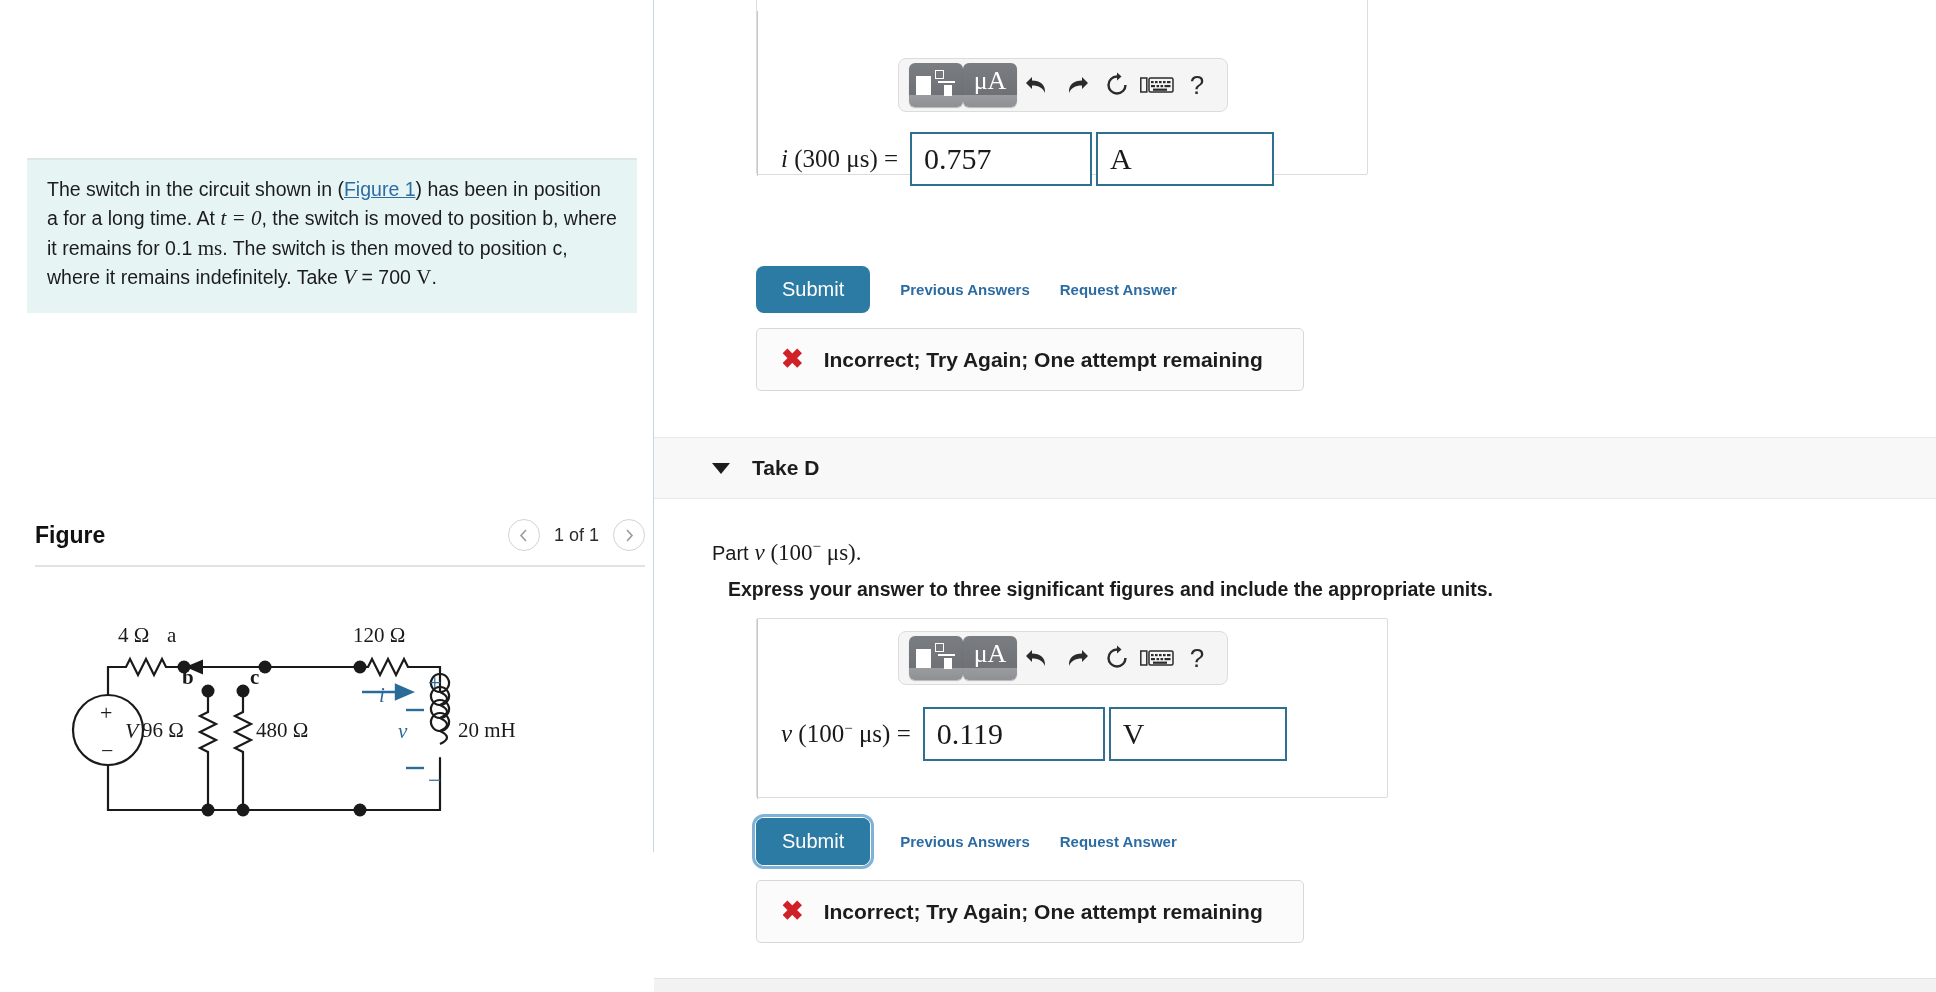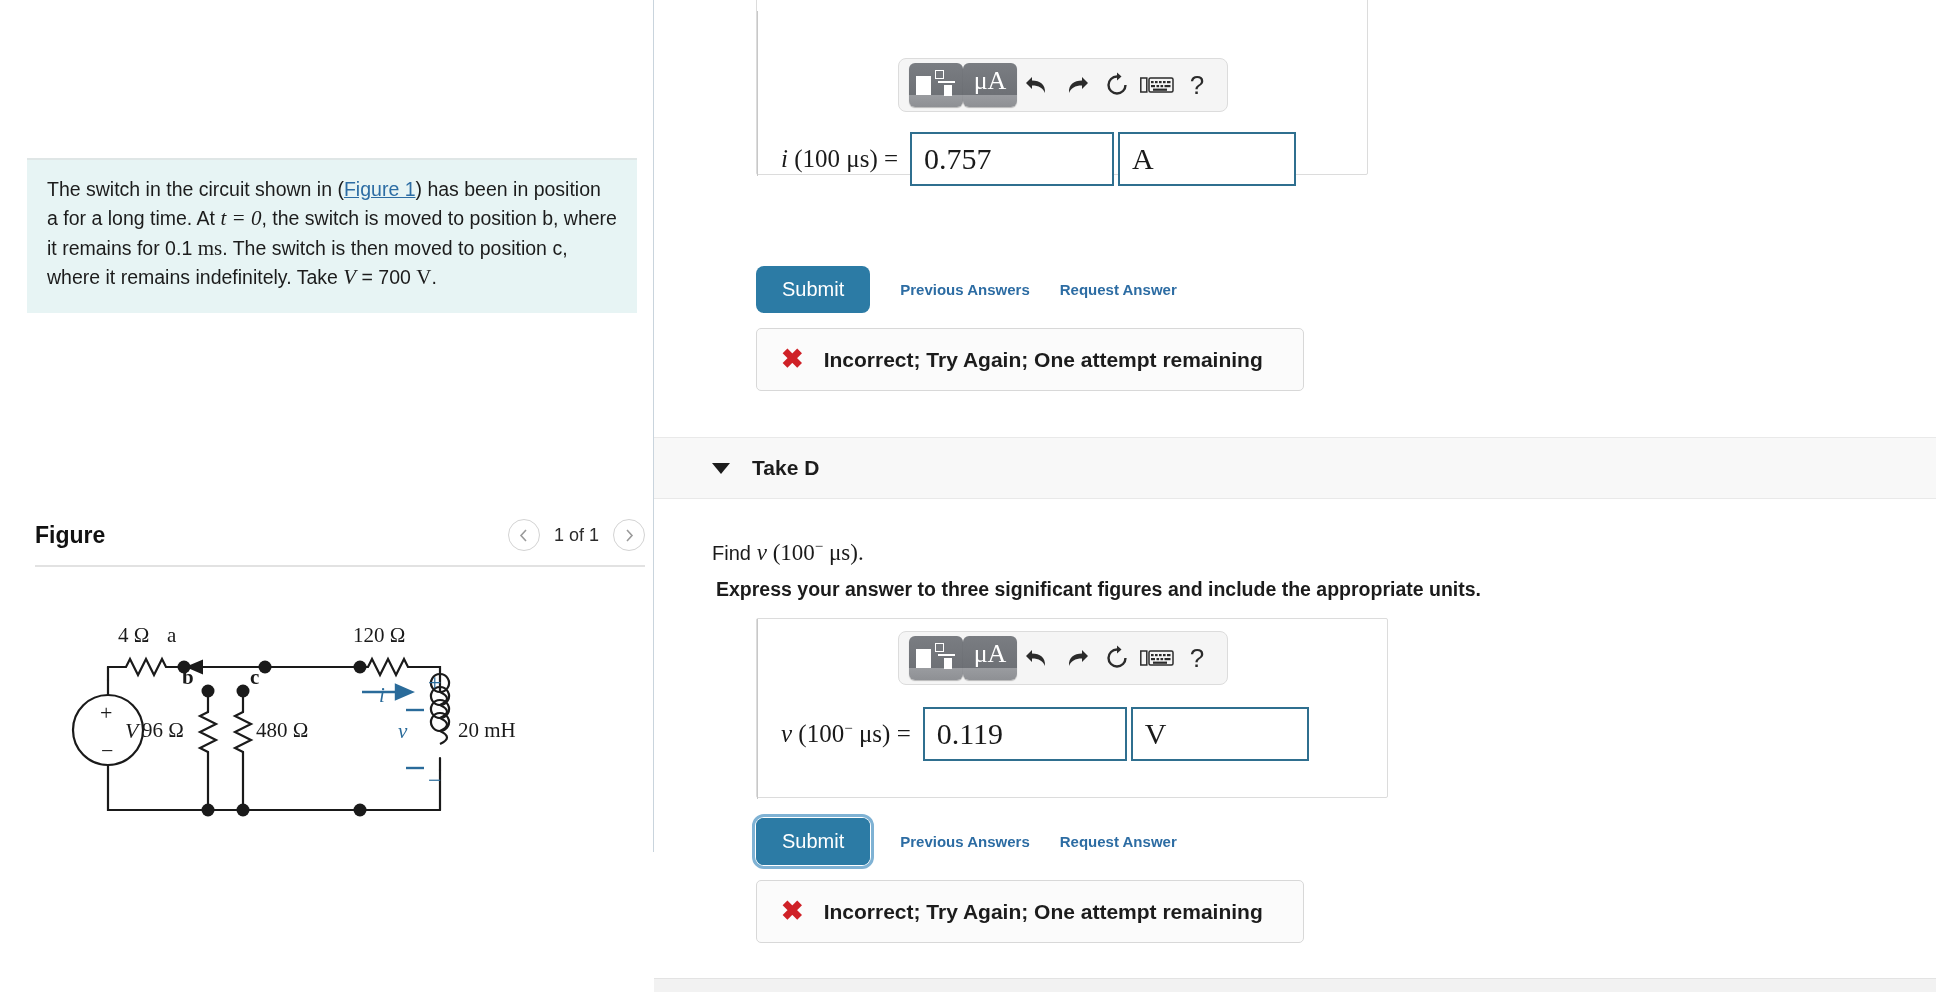--- a/index.html
+++ b/index.html
@@ -136,21 +136,21 @@
     border: 2px solid #2f6f8f;
     background: #fff;
     height: 54px;
     font-family: "Liberation Serif", serif;
     font-size: 30px;
     color: #1a1a1a;
     padding: 0 12px;
     line-height: 50px;
     outline: none;
   }
-  .ans-value { width: 204px; }
+  .ans-value { width: 182px; }
   .ans-units { width: 178px; margin-left: 4px; }
 
   .btn-row { display: flex; align-items: center; gap: 30px; }
   .submit-btn {
     background: #2c7ba5;
     color: #fff;
     font-size: 20px;
     font-weight: 500;
     border: none;
     border-radius: 8px;
@@ -397,21 +397,21 @@
                   <rect x="24.5" y="9" width="6" height="2.2"></rect>
                   <rect x="13" y="12.6" width="14" height="2.2"></rect>
                 </g>
             </svg>
           </div>
           <div class="icon-btn" style="font-size:26px; font-weight:500;">?</div>
         </div>
 
         <div class="eq-row" style="position:absolute; left:14px; top:150px;">
           <div class="eq-label">
-            <span class="it">i</span>&nbsp;<span>(100 μs)</span>&nbsp;<span>=</span>
+            <span class="it">i</span>&nbsp;<span>(300 μs)</span>&nbsp;<span>=</span>
           </div>
           <input class="ans-input ans-value" value="0.757" style="">
           <input class="ans-input ans-units" value="A" style="">
         </div>
         <div class="vrule" style="left:0px; top:45px; height:165px;"></div>
       </div>
 
       <div class="btn-row" style="position:absolute; left:102px; top:266px;">
         <button class="submit-btn">Submit</button>
         <span class="link-btn">Previous Answers</span>
@@ -422,26 +422,26 @@
         <span class="x-mark">✖</span>
         <span class="fb-text">Incorrect; Try Again; One attempt remaining</span>
       </div>
 
       <div class="part-header" style="position:absolute; left:0; top:437px; width:100%;">
         <div class="caret"></div>
         <div class="part-title">Take D</div>
       </div>
 
       <div class="question-line" style="position:absolute; left:0; top:538px;">
-        <span class="sans">Find</span>
+        <span class="sans">Part</span>
         <span style="font-style:italic;">v</span>
         <span>(100</span><sup style="font-size:15px;">−</sup><span> μs).</span>
       </div>
 
-      <div class="instruction" style="position:absolute; left:4px; top:578px;">Express your answer to three significant figures and include the appropriate units.</div>
+      <div class="instruction" style="position:absolute; left:16px; top:578px;">Express your answer to three significant figures and include the appropriate units.</div>
 
       <div class="answer-card" style="position:absolute; left:102px; top:618px; width:632px; height:180px;">
         <div class="mathtoolbar" style="position:absolute; left:141px; top:12px;">
           <div class="tb-btn">
             <div class="frac-glyph">
               <i style="left:0; top:6px; width:15px; height:19px;"></i>
               <i style="left:19px; top:0px; width:9px; height:9px; background:transparent; border:1.6px solid #fff;"></i>
               <i style="left:22px; top:11px; width:17px; height:2.4px;"></i>
               <i style="left:28px; top:15px; width:8px; height:11px;"></i>
             </div>

